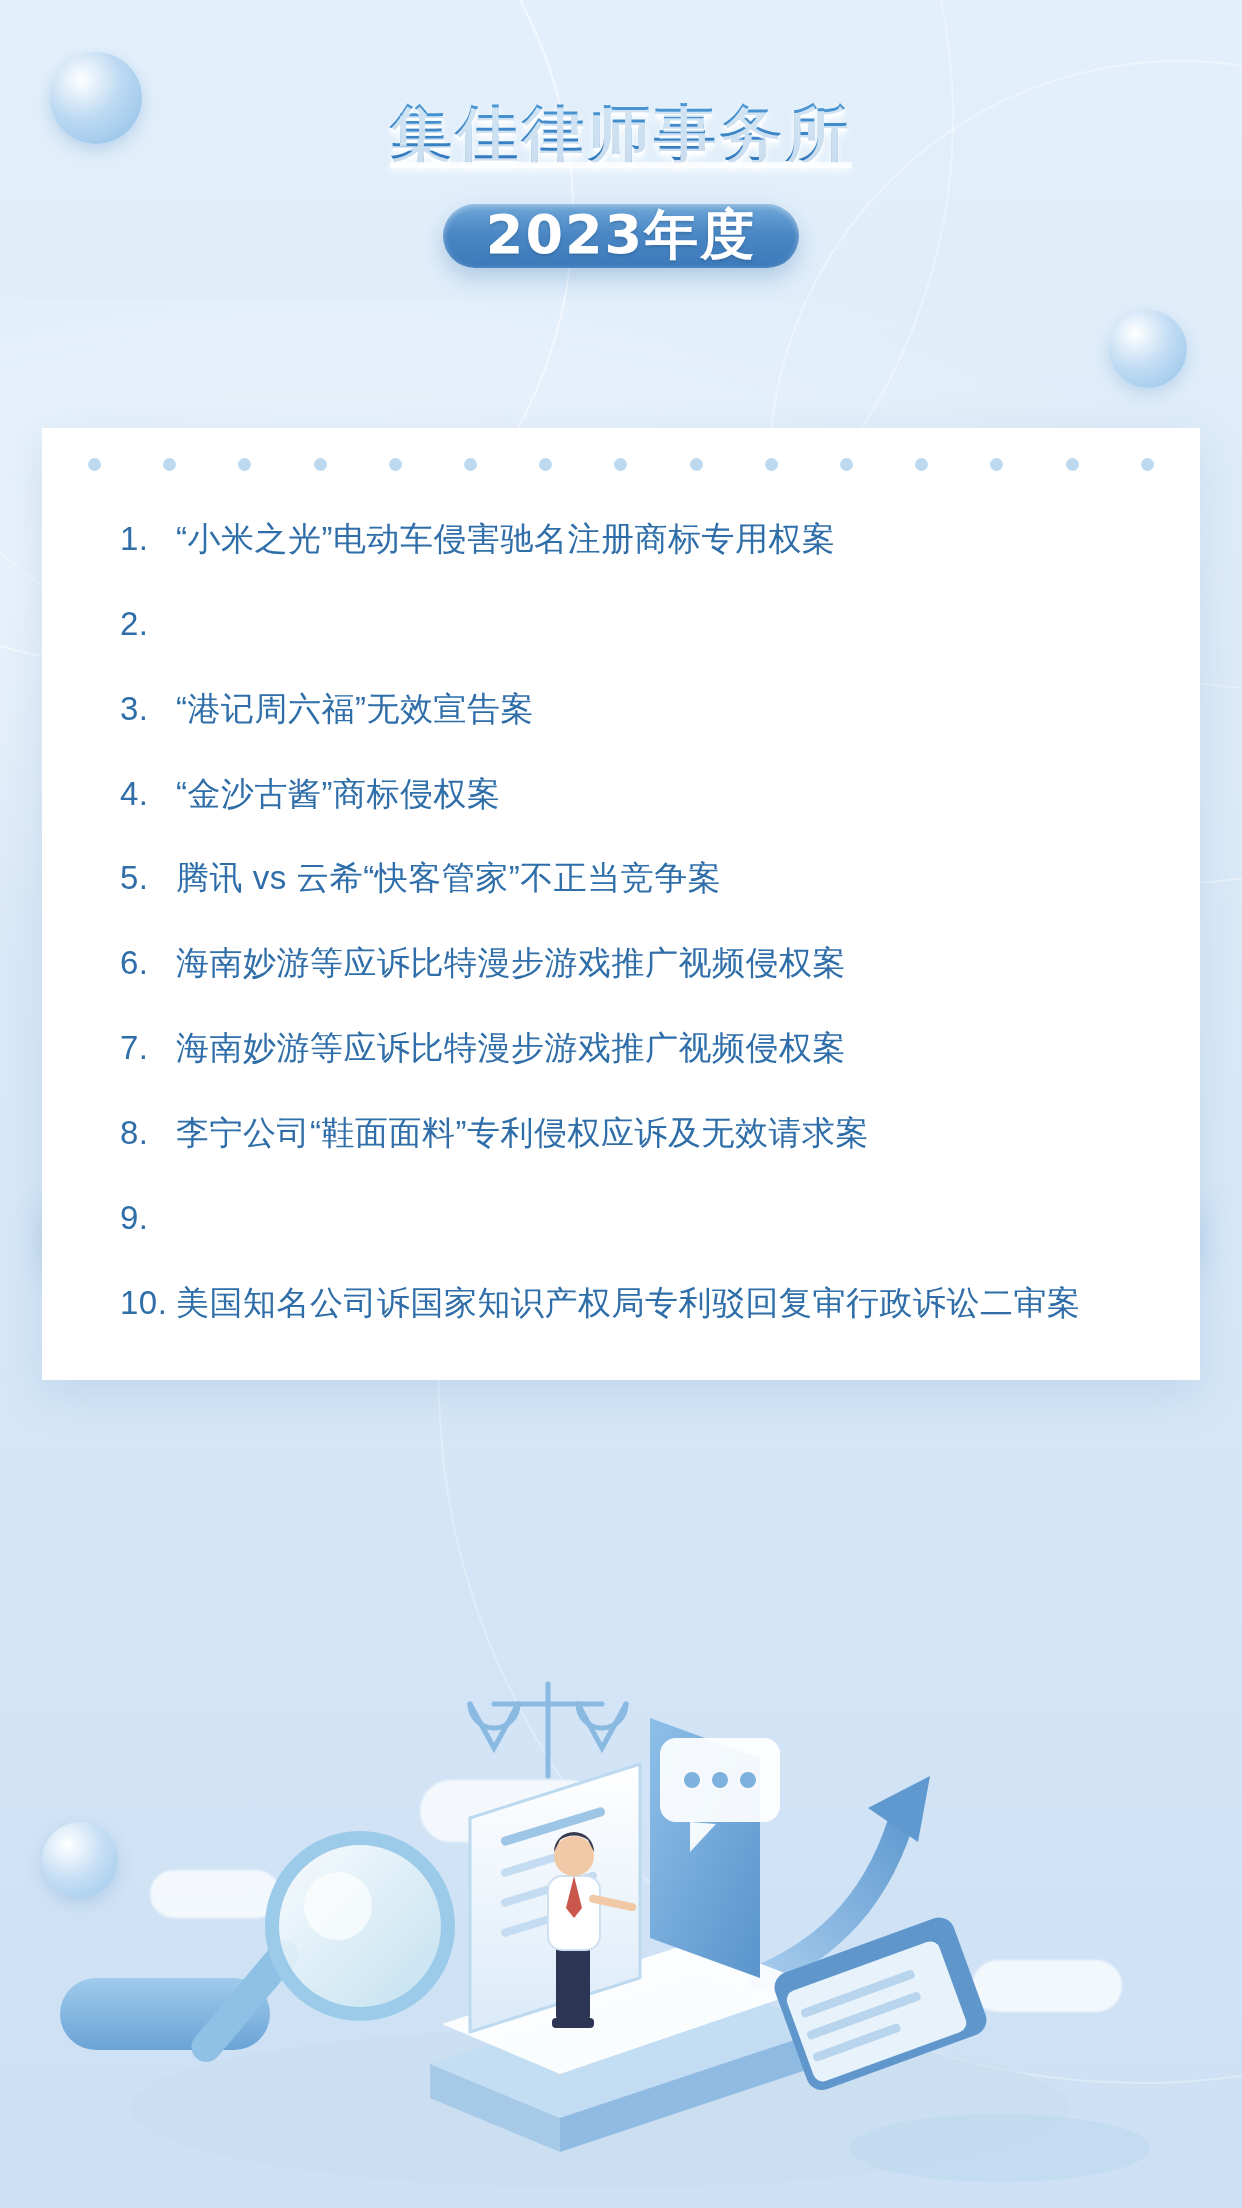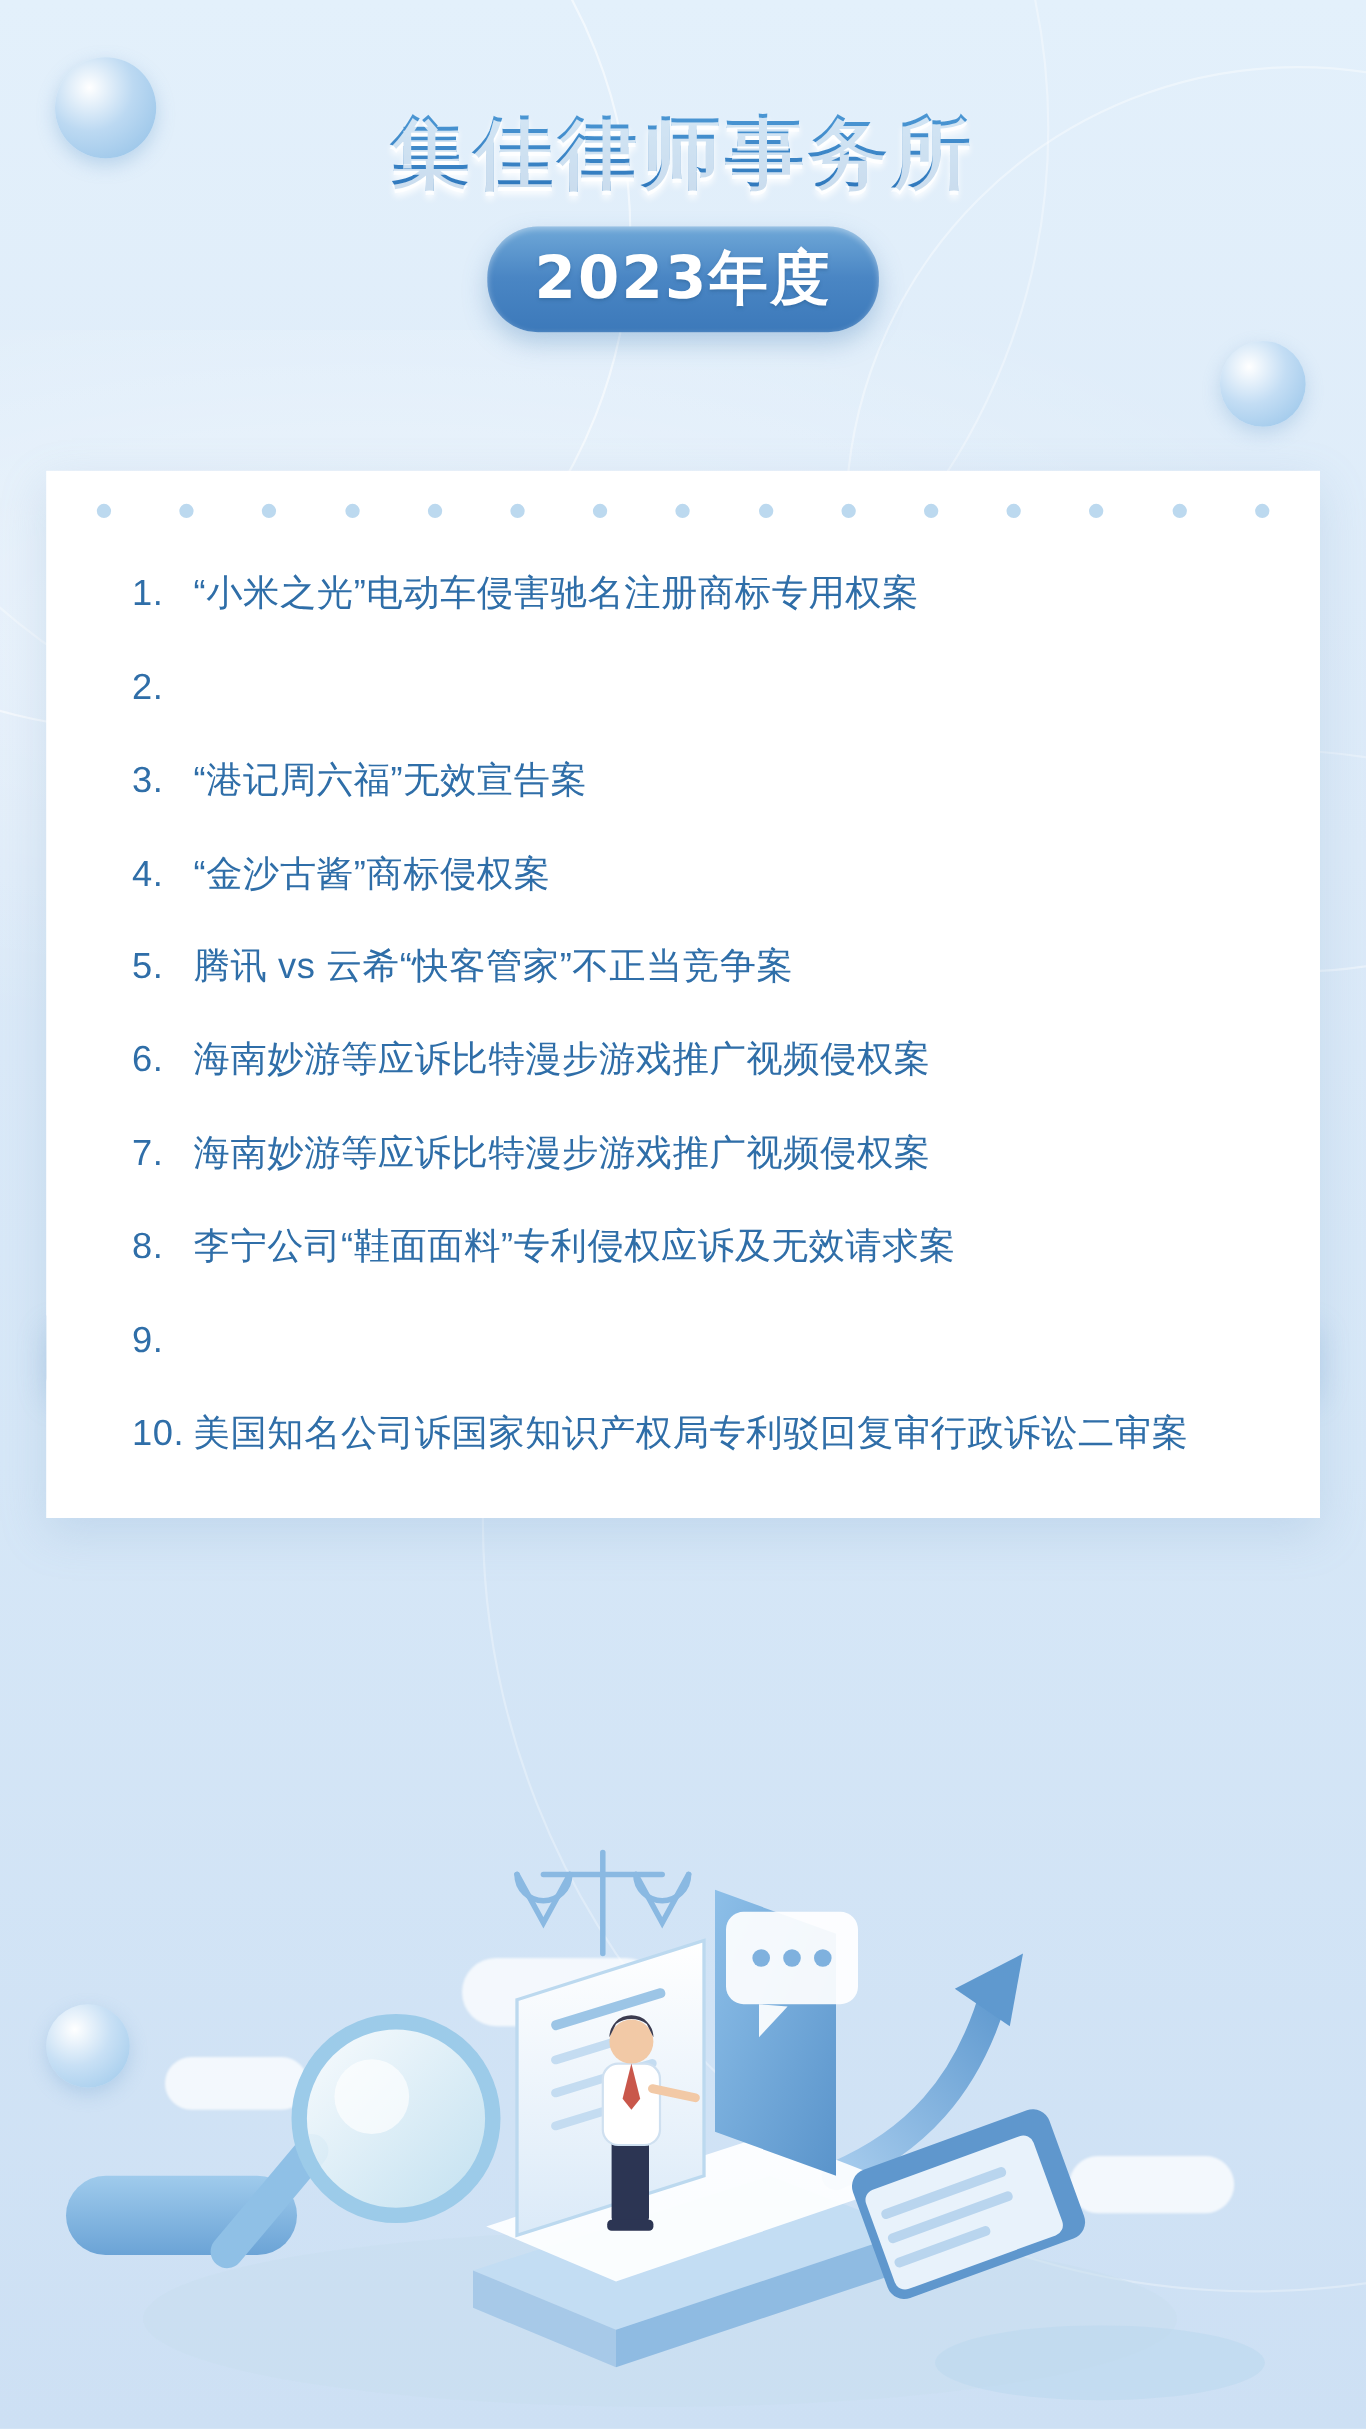--- a/index.html
+++ b/index.html
@@ -71,36 +71,37 @@
     position: absolute;
     top: 96px;
     left: 0;
     width: 100%;
     text-align: center;
     z-index: 5;
   }
   .title-line {
     font-family: "DejaVu Sans", "Liberation Sans", sans-serif;
     font-weight: bold;
-    font-size: 72px;
+    font-size: 62px;
     letter-spacing: 4px;
     line-height: 1.22;
     color: #2f7fc4;
     background: linear-gradient(180deg, #4e9ad6 0%, #2a72b8 100%);
     -webkit-background-clip: text;
     background-clip: text;
     -webkit-text-fill-color: transparent;
     text-shadow: 0 3px 0 rgba(255,255,255,0.75);
     filter: drop-shadow(0 4px 3px rgba(255,255,255,0.9));
+    text-decoration: underline;
   }
 
   .year-badge {
-    margin: 22px auto 0;
+    margin: 32px auto 0;
     width: 356px;
-    height: 96px;
+    height: 64px;
     border-radius: 46px;
     background: linear-gradient(180deg, #6fa8d8 0%, #4a86c4 48%, #3c79ba 100%);
     box-shadow: 0 10px 22px rgba(80,135,185,0.35), inset 0 2px 6px rgba(255,255,255,0.4);
     display: flex;
     align-items: center;
     justify-content: center;
   }
   .year-text {
     color: #ffffff;
     font-family: "DejaVu Sans", "Liberation Sans", sans-serif;

